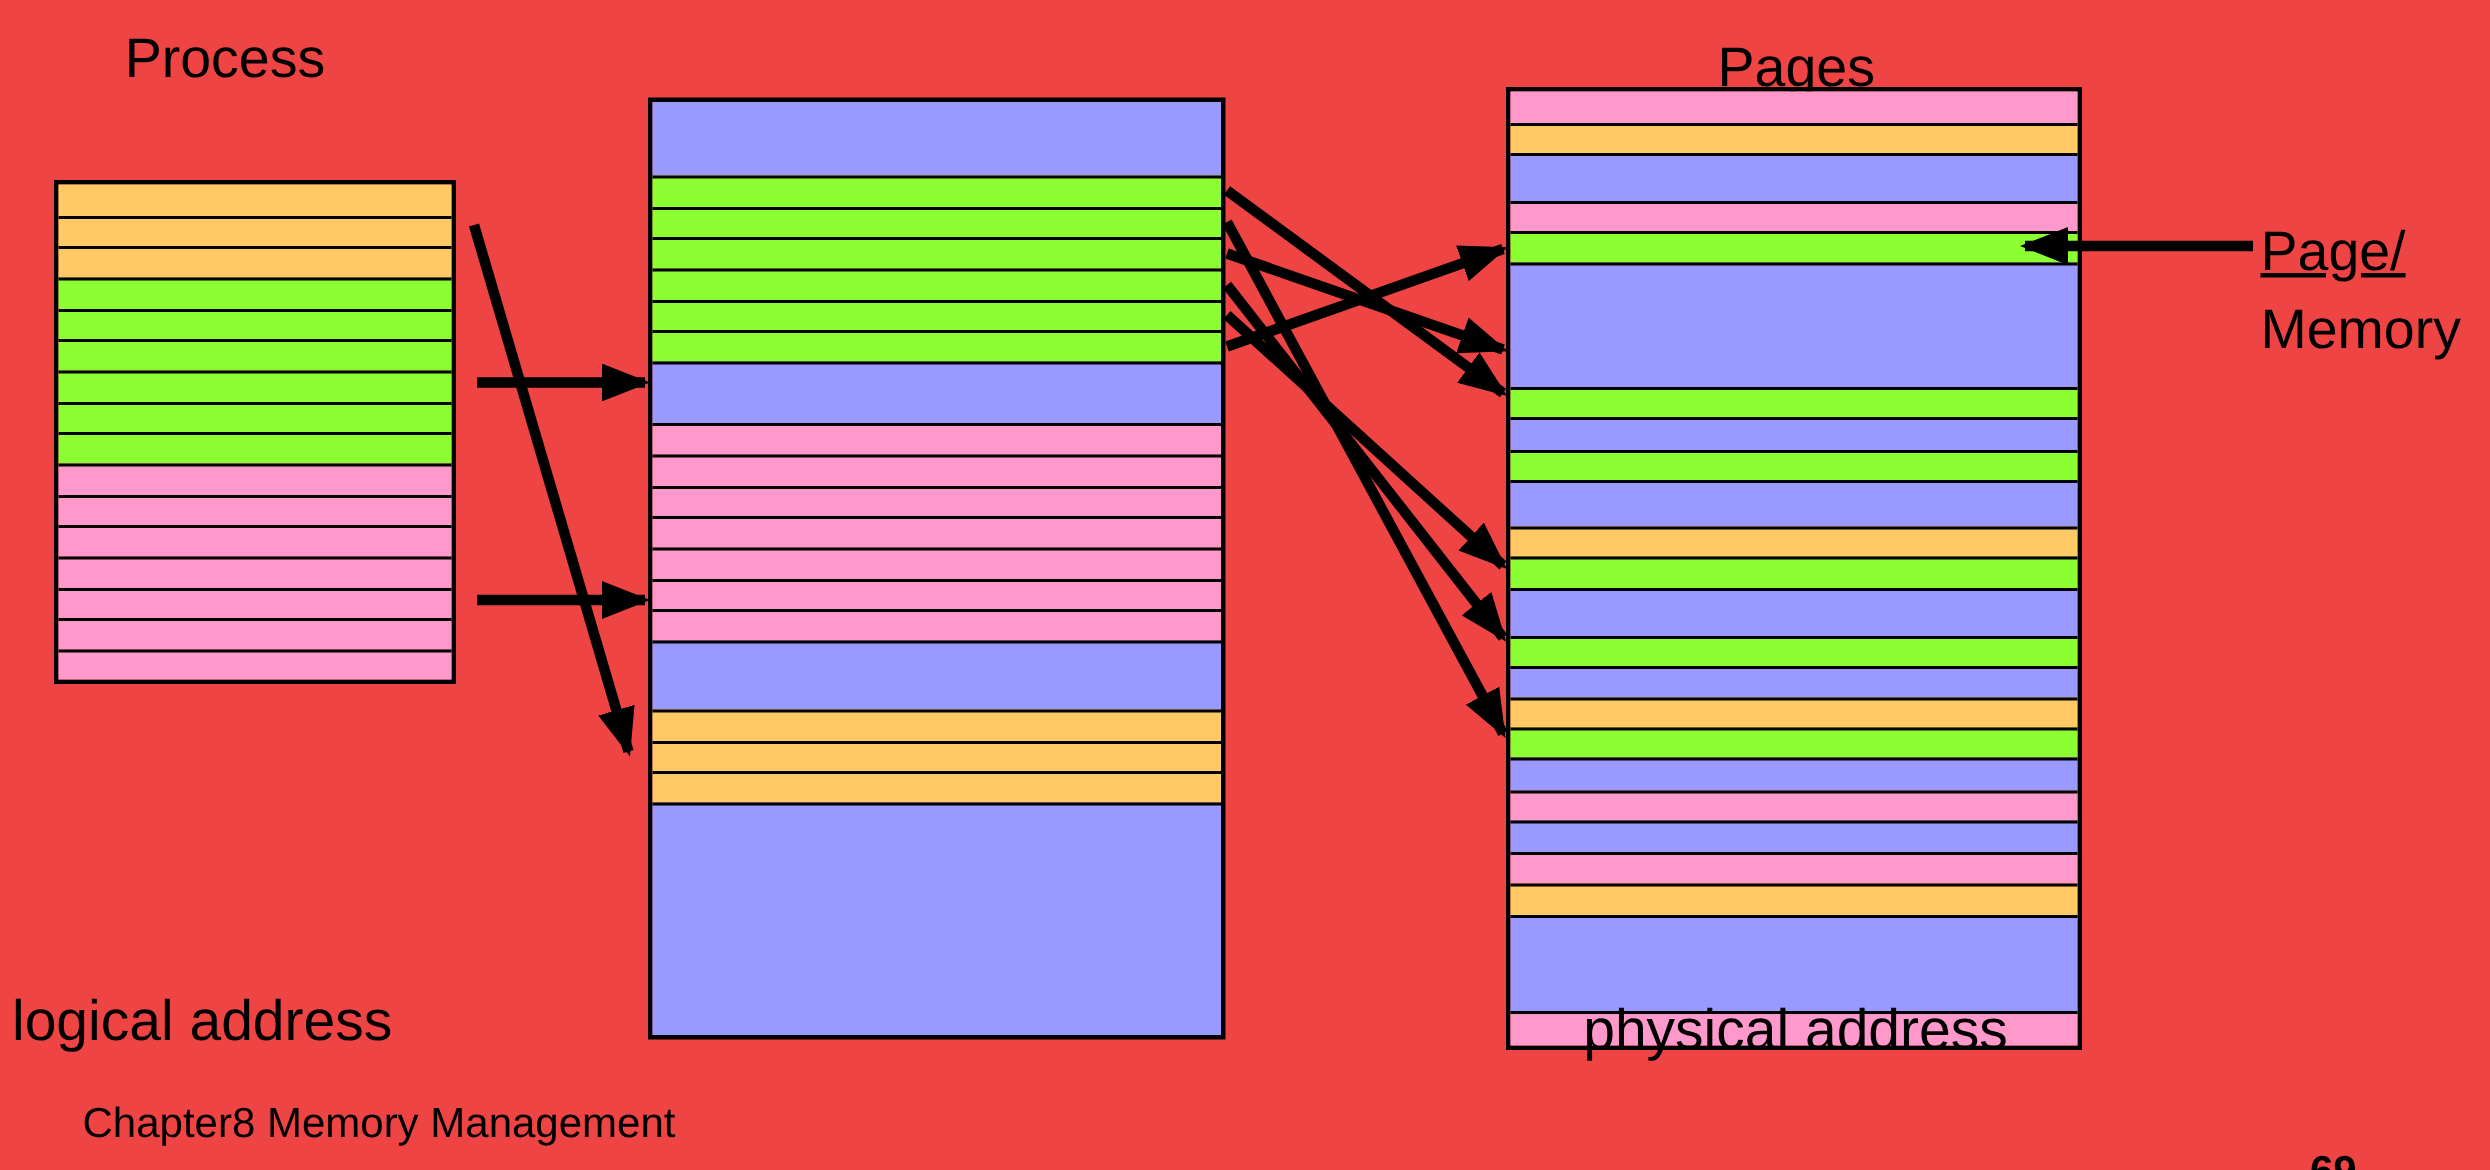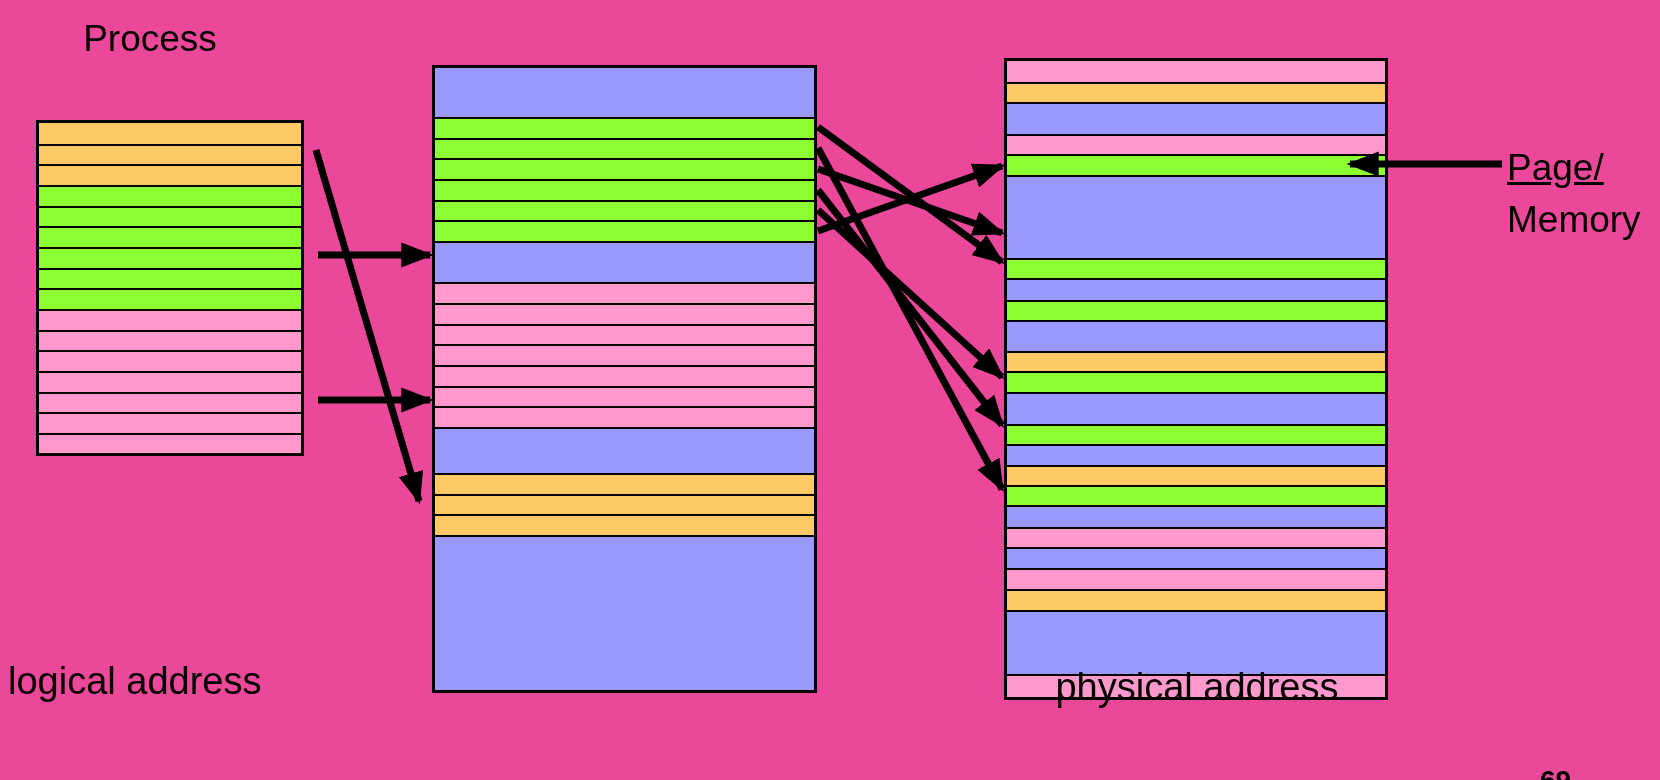--- a/index.html
+++ b/index.html
@@ -1,32 +1,33 @@
 <!DOCTYPE html>
 <html><head>
 <meta charset="utf-8">
 <style>
   html,body{margin:0;padding:0;background:#fff;}
-  #canvas{position:relative;width:1660px;height:780px;background:#ec4899;overflow:hidden;
+  #canvas{position:relative;width:1660px;height:780px;background:#ef4444;overflow:hidden;
           font-family:"Liberation Sans",sans-serif;color:#000;}
   .col-title{position:absolute;font-size:37px;text-align:center;white-space:nowrap;}
   .mem-col{position:absolute;border:3px solid #000;box-sizing:content-box;}
   .stripe{width:100%;box-sizing:border-box;}
   .big-label{position:absolute;font-size:38px;white-space:nowrap;}
   .footer-text{position:absolute;top:733px;font-size:28px;white-space:nowrap;}
   #arrow-layer{position:absolute;left:0;top:0;width:1660px;height:780px;pointer-events:none;}
   .arrow{stroke:#000;stroke-width:7;}
   .pf-label{position:absolute;left:1507px;font-size:37px;line-height:50px;white-space:nowrap;}
 </style>
 </head>
 <body>
 
 <div id="canvas">
 
   <div class="col-title" style="left:35px;top:18px;width:230px;">Process</div>
+  <div class="col-title" style="left:1007px;top:24px;width:381px;">Pages</div>
 
   <div class="mem-col" style="left:36px;top:120px;width:262px;height:330px;">
       <div class="stripe" style="height: 21px; background: rgb(255, 201, 102);"></div>
       <div class="stripe" style="height: 20px; background: rgb(255, 201, 102); border-top: 2px solid rgb(0, 0, 0);"></div>
       <div class="stripe" style="height: 21px; background: rgb(255, 201, 102); border-top: 2px solid rgb(0, 0, 0);"></div>
       <div class="stripe" style="height: 21px; background: rgb(140, 255, 51); border-top: 2px solid rgb(0, 0, 0);"></div>
       <div class="stripe" style="height: 20px; background: rgb(140, 255, 51); border-top: 2px solid rgb(0, 0, 0);"></div>
       <div class="stripe" style="height: 21px; background: rgb(140, 255, 51); border-top: 2px solid rgb(0, 0, 0);"></div>
       <div class="stripe" style="height: 21px; background: rgb(140, 255, 51); border-top: 2px solid rgb(0, 0, 0);"></div>
       <div class="stripe" style="height: 20px; background: rgb(140, 255, 51); border-top: 2px solid rgb(0, 0, 0);"></div>
@@ -109,15 +110,16 @@
     </svg>
 
   <div class="pf-label">
     <div style="position:absolute;top:143px;text-decoration:underline;">Page/</div>
     <div style="position:absolute;top:195px;">Memory</div>
   </div>
 
   <div class="big-label" style="left:8px;top:660px;">logical address</div>
   <div class="big-label" style="left:997px;top:666px;width:400px;text-align:center;">physical address</div>
 
+  <div class="footer-text" style="left:55px;">Chapter8 Memory Management</div>
   <div class="footer-text" style="left:1540px;font-weight:bold;margin-top:32px;">69</div>
 
 </div>
 
 </body></html>

